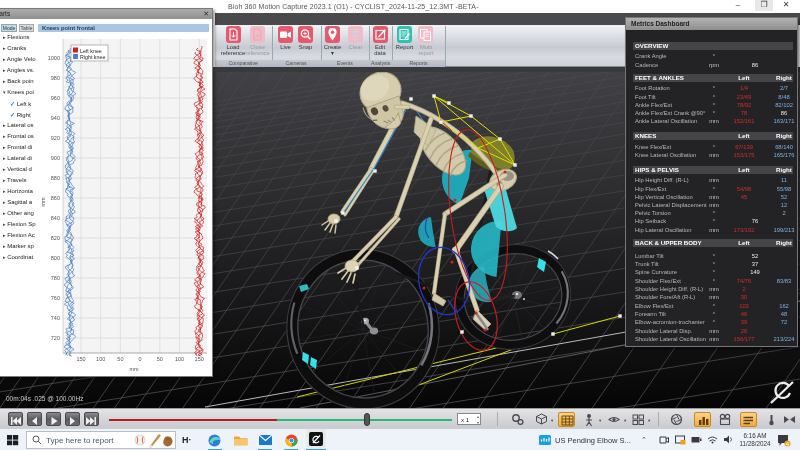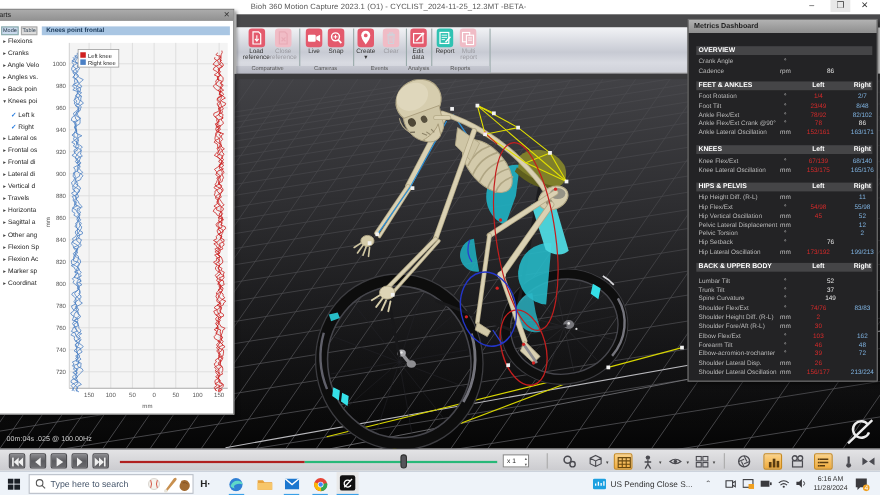--- a/index.html
+++ b/index.html
@@ -579,21 +579,21 @@
         <rect x="0" y="0" width="5.2" height="4.7" fill="#1a1f26"></rect>
         <rect x="6" y="0" width="5.2" height="4.7" fill="#1a1f26"></rect>
         <rect x="0" y="5.5" width="5.2" height="4.7" fill="#1a1f26"></rect>
         <rect x="6" y="5.5" width="5.2" height="4.7" fill="#1a1f26"></rect>
       </svg>
 <div class="abs" style="left:26px;top:2px;width:150px;height:18px;background:#fff;border:1px solid #b8bec8"></div>
 <svg class="abs" style="left:32px;top:6px" width="10" height="10">
         <circle cx="4" cy="4" r="3" fill="none" stroke="#555" stroke-width="1"></circle>
         <line x1="6.2" y1="6.2" x2="9" y2="9" stroke="#555" stroke-width="1"></line>
       </svg>
-<div class="abs" style="left:46px;top:6.5px;font-size:8px;color:#45556a">Type here to search</div>
+<div class="abs" style="left:46px;top:6.5px;font-size:8px;color:#45556a">Type here to report</div>
 <svg class="abs" style="left:134px;top:4px" width="42" height="15">
         <circle cx="6" cy="7" r="5" fill="#f5f3ee" stroke="#c8c2b8" stroke-width="0.6"></circle>
         <path d="M3,3.5 q1.5,3.5 0,7 M9,3.5 q-1.5,3.5 0,7" stroke="#d04030" stroke-width="0.8" fill="none"></path>
         <path d="M16,13 L24,2 q1.5,-1.5 2.5,0 q0.5,1 -1,2.5 L17.5,14 Z" fill="#c89050"></path>
         <rect x="15.2" y="12" width="3" height="3" rx="1" fill="#e8e4da"></rect>
         <path d="M31,4 q5,-2 7,2 q1.5,3 -1,6 q-3,2.5 -6,0.5 q-2.5,-2 -1.5,-5 Z" fill="#a06a32"></path>
         <path d="M32,6 q3,-1 4.5,1" stroke="#7a4a1c" stroke-width="0.7" fill="none"></path>
       </svg>
 <div class="abs" style="left:182px;top:6px;font-size:9px;font-weight:bold;color:#222">H·</div>
 <svg class="abs" style="left:208px;top:5px" width="13" height="13">
@@ -624,21 +624,21 @@
         </g>
       </svg>
 <div class="abs" style="left:208px;top:20px;width:14px;height:2px;background:#3aa0e8"></div>
 <div class="abs" style="left:258px;top:20px;width:14px;height:2px;background:#3aa0e8"></div>
 <div class="abs" style="left:284px;top:20px;width:14px;height:2px;background:#3aa0e8"></div>
 <div class="abs" style="left:306px;top:20px;width:20px;height:2px;background:#3aa0e8"></div>
 <svg class="abs" style="left:539px;top:6px" width="12" height="10">
         <rect x="0" y="0" width="12" height="10" rx="1.5" fill="#1da0e0"></rect>
         <path d="M2.5,6.5 v-2 M5,6.5 v-3.5 M7.5,6.5 v-2.5 M10,6.5 v-4" stroke="#fff" stroke-width="1.2"></path>
       </svg>
-<div class="abs" style="left:555px;top:6.5px;font-size:7.5px;color:#333">US Pending Close S...</div>
+<div class="abs" style="left:555px;top:6.5px;font-size:7.5px;color:#333">US Pending Elbow S...</div>
 <div class="abs" style="left:641px;top:7px;font-size:7px;color:#444">⌃</div>
 <svg class="abs" style="left:659px;top:6px" width="10" height="10">
         <path d="M1,2 h6 v6 h-6 Z M7,4 l2.5,-1.5 v5 L7,6" fill="none" stroke="#3a3a3e" stroke-width="1"></path>
       </svg>
 <svg class="abs" style="left:675px;top:6px" width="11" height="10">
         <rect x="0.5" y="1" width="9" height="7" fill="none" stroke="#3a3a3e" stroke-width="1"></rect>
         <rect x="5.5" y="5" width="5" height="4.5" fill="#f0a020"></rect>
       </svg>
 <svg class="abs" style="left:691px;top:7px" width="11" height="8">
         <rect x="0.5" y="1" width="8" height="5.5" fill="#3a3a3e"></rect>

